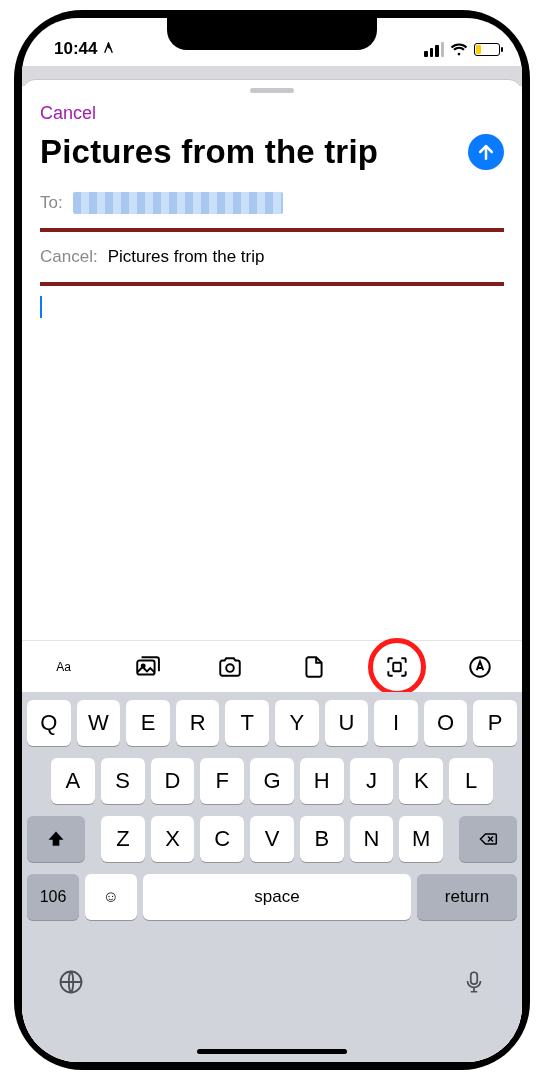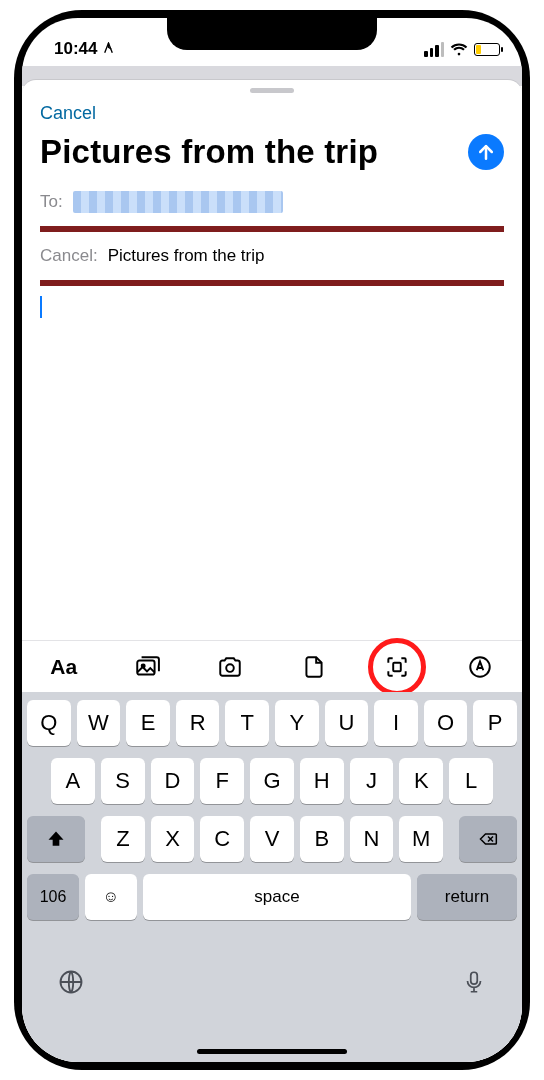--- a/index.html
+++ b/index.html
@@ -57,32 +57,32 @@
 
 .sheet-bg { flex:0 0 20px; background:#d9d9de; }
 .sheet {
   flex: 1; background:#fff; border-top-left-radius:14px; border-top-right-radius:14px;
   margin-top:-6px; position:relative; display:flex; flex-direction:column;
   box-shadow: 0 -1px 0 rgba(0,0,0,.08);
 }
 .grabber { position:absolute; left:50%; top:8px; transform:translateX(-50%);
   width:44px; height:5px; background:#c8c8cc; border-radius:3px; }
 .nav { height:48px; display:flex; align-items:flex-end; padding: 0 18px 4px; }
-.cancel { color:#0369a1; font-size:18px; }
+.cancel { color:#a21caf; font-size:18px; }
 
 .hdr { display:flex; align-items:center; gap:10px; padding: 6px 18px 8px; }
 .hdr h1 { font-size:33px; font-weight:800; letter-spacing: .2px; flex:1; line-height:1.08;}
 .send {
   width:36px; height:36px; border-radius:50%; background:#0a7aff;
   display:flex; align-items:center; justify-content:center; color:#fff;
 }
 
 .fields { padding: 0 18px; }
 .row { display:flex; align-items:center; gap:10px;
-  border-bottom:6px solid #7f1d1d; min-height:54px; font-size:17px;}
+  border-bottom:4px solid #7f1d1d; min-height:54px; font-size:17px;}
 .row .lab { color:#8a8a8e; }
 .row .val { color:#000; }
 .redact { height:22px; border-radius:2px;
   background: repeating-linear-gradient(90deg,#a9c7f0 0 8px,#cadffa 8px 16px);
   filter: blur(.3px);
 }
 .redact.to { width: 210px; }
 .redact.cc { width: 220px; }
 
 .body { padding: 10px 18px; font-size:17px; }
@@ -184,21 +184,21 @@
             <span class="lab">Cancel:</span>
             <span class="val">Pictures from the trip</span>
           </div>
         </div>
 
         <div class="body">
           <span class="cursor"></span>
         </div>
 
         <div class="toolbar">
-          <div class="tool" style="font-size:21px;font-weight:700">Aa</div>
+          <div class="tool" style="font-size:12px;font-weight:400">Aa</div>
           <div class="tool">
             <svg viewBox="0 0 24 24" fill="none" stroke="#000" stroke-width="1.8">
                 <rect x="3" y="6" width="16" height="13" rx="2"></rect>
                 <path d="M7 3h14a2 2 0 012 2v11"></path>
                 <circle cx="8.5" cy="11" r="1.4" fill="#000"></circle>
                 <path d="M3 17l5-5 4 4 3-3 4 4"></path>
               </svg>
           </div>
           <div class="tool">
             <svg viewBox="0 0 24 24" fill="none" stroke="#000" stroke-width="1.8">

